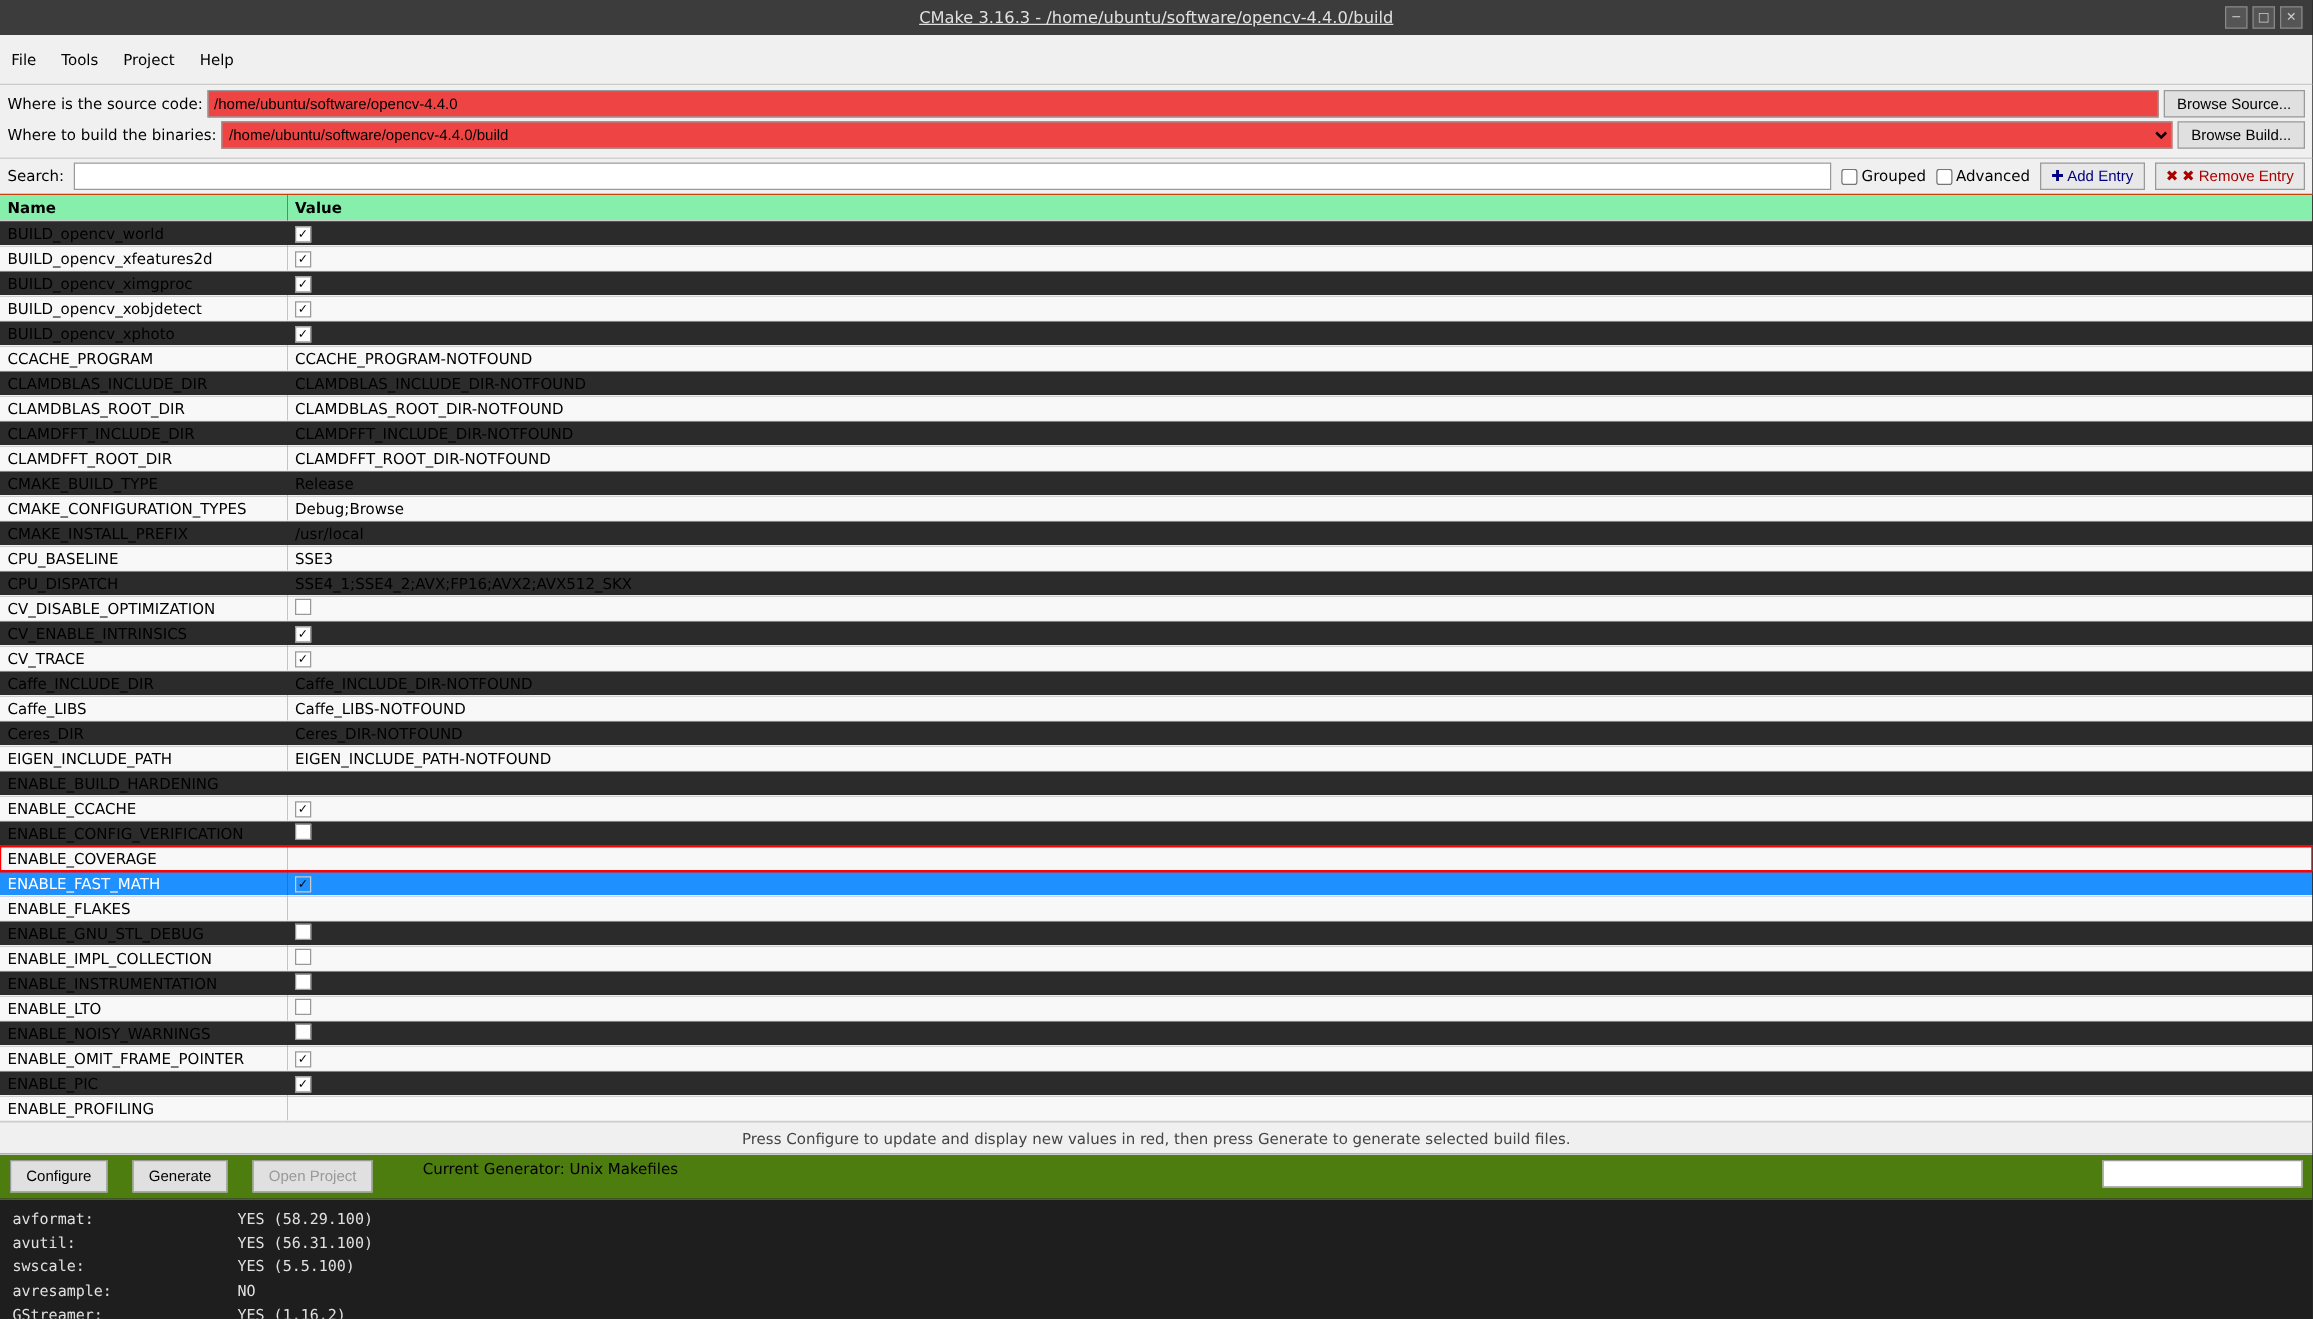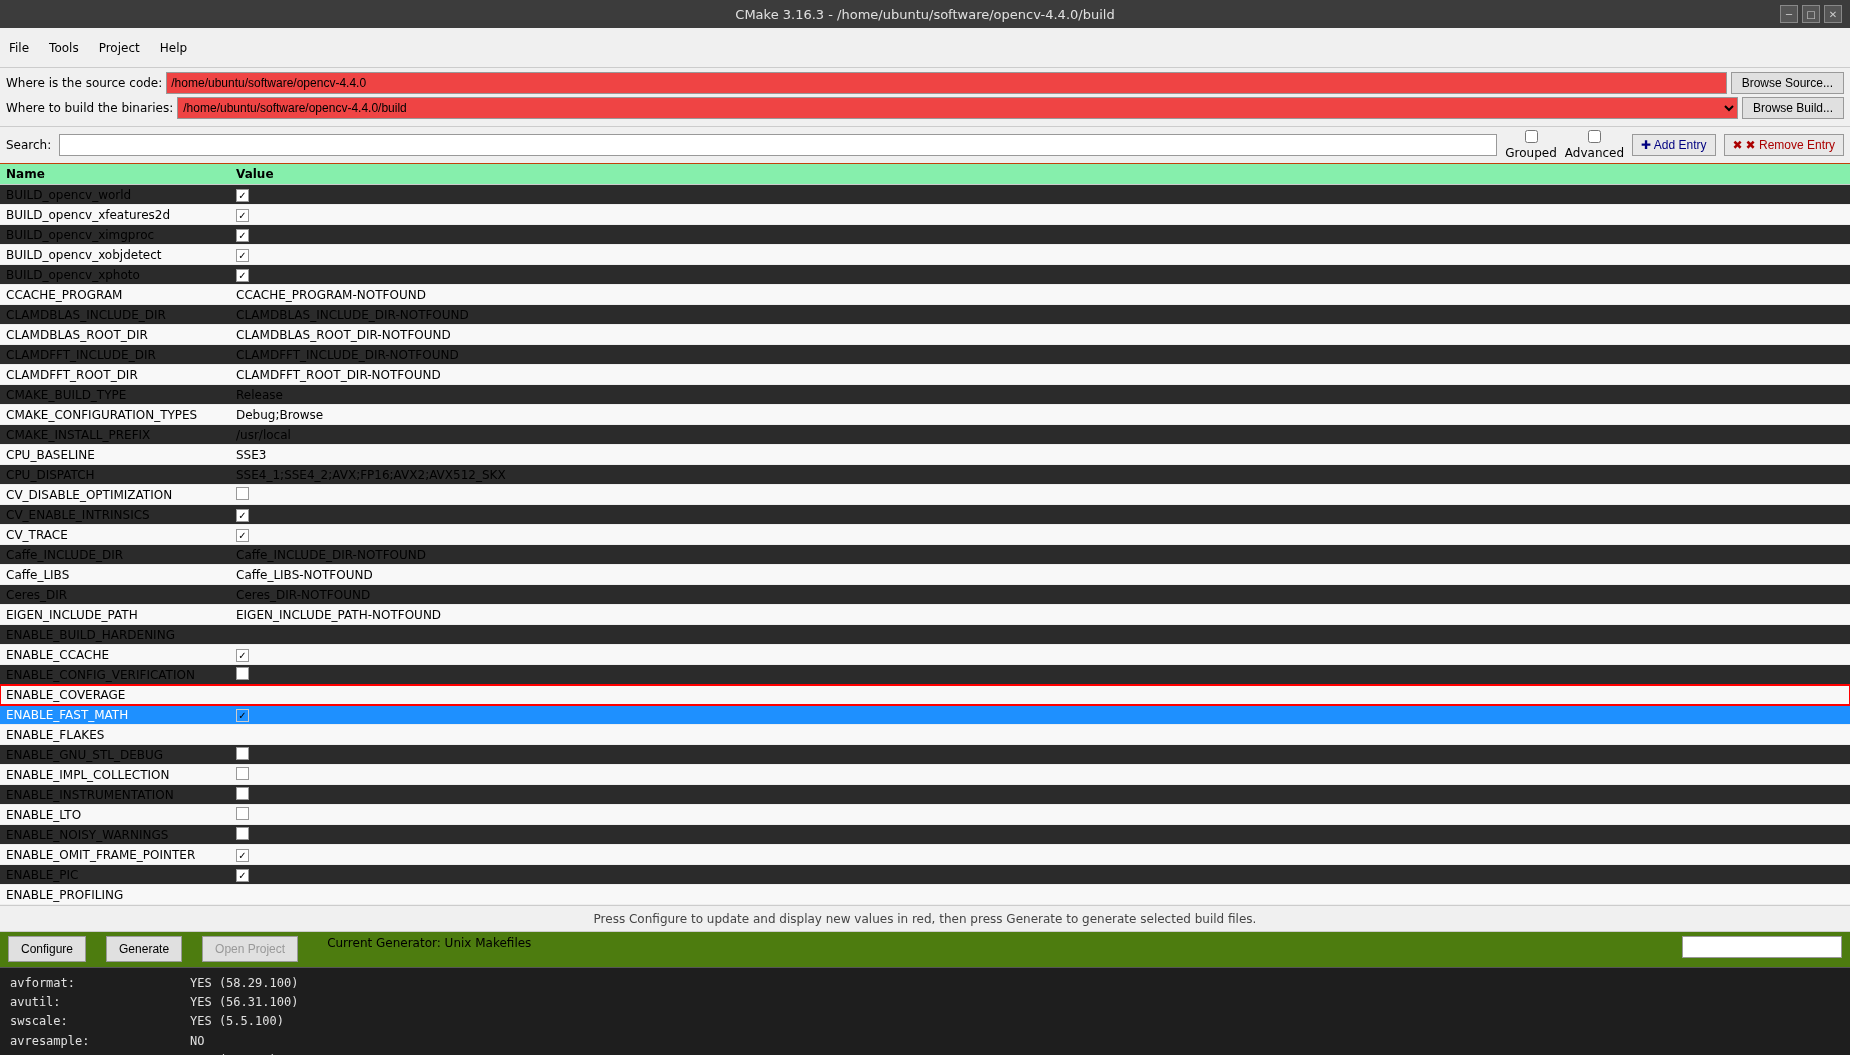--- a/index.html
+++ b/index.html
@@ -16,20 +16,21 @@
       background: #3c3c3c;
       color: #e0e0e0;
       text-align: center;
       padding: 6px;
       font-size: 13px;
       display: flex;
       align-items: center;
       justify-content: center;
       position: relative;
       height: 28px;
+      text-decoration: underline;
     }
     .titlebar .window-controls {
       position: absolute;
       right: 8px;
       display: flex;
       gap: 4px;
     }
     .window-btn {
       width: 18px;
       height: 18px;
@@ -103,21 +104,20 @@
       height: 22px;
       padding: 1px 4px;
       font-size: 12px;
       background: white;
     }
     .check-label {
       display: flex;
       align-items: center;
       gap: 3px;
       font-size: 12px;
-      flex-direction: column;
     }
     .add-entry-btn {
       padding: 1px 8px;
       font-size: 12px;
       background: #e8e8e8;
       border: 1px solid #999;
       cursor: pointer;
       color: #000080;
       height: 22px;
     }
@@ -208,21 +208,21 @@
       border: 1px solid #999;
       cursor: pointer;
       height: 26px;
     }
     .action-btn.disabled {
       color: #999;
       cursor: default;
     }
     .generator-text {
       font-size: 12px;
-      margin-left: 9px;
+      margin-left: 20px;
     }
     .search-right-box {
       width: 160px;
       height: 22px;
       border: 1px solid #999;
       background: white;
       margin-left: auto;
     }
     .log-area {
       background: #1e1e1e;

